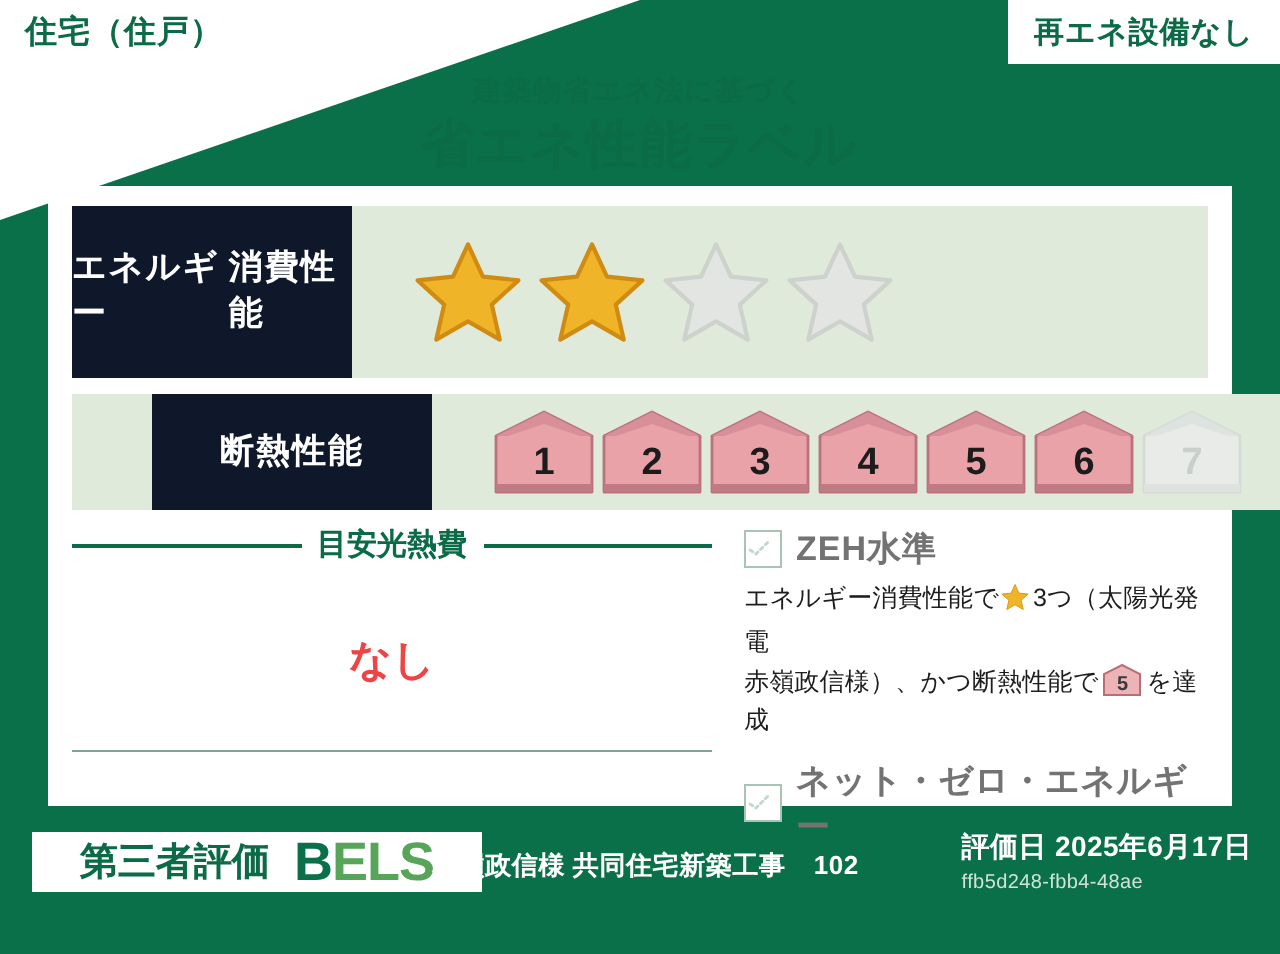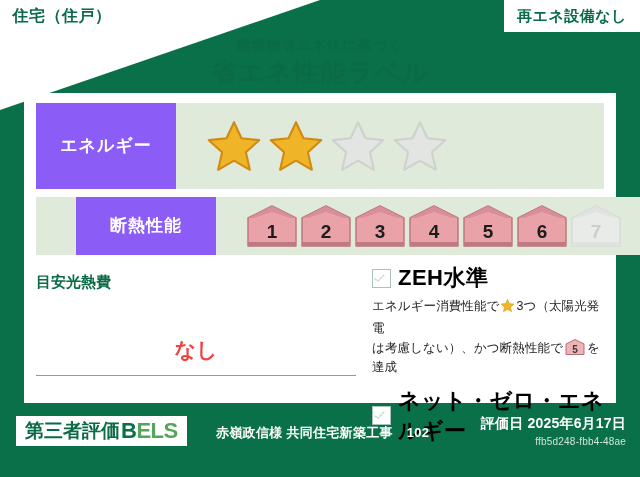--- a/index.html
+++ b/index.html
@@ -110,21 +110,21 @@
     height: 86px;
   }
   .perf-row-insulation {
     top: 104px;
     width: 568px;
     height: 58px;
     padding-left: 40px;
   }
   .perf-key {
     width: 140px;
-    background: #8b5cf6;
+    background: #0f172a;
     color: #ffffff;
     font-weight: bold;
     font-size: 17px;
     display: flex;
     align-items: center;
     justify-content: center;
     line-height: 1.35;
     letter-spacing: 1px;
     flex: 0 0 140px;
   }
@@ -181,27 +181,26 @@
     height: 140px;
   }
   .cost-col {
     position: absolute;
     left: 12px;
     top: 0;
     width: 320px;
   }
   .cost-head {
     display: flex;
-    align-items: flex-start;
+    align-items: center;
     gap: 8px;
     color: #0a6b46;
     font-weight: bold;
     font-size: 15px;
     white-space: nowrap;
-    flex-direction: column;
   }
   .cost-head .rule {
     flex: 1 1 auto;
     height: 2px;
     background: #0a6b46;
   }
   .cost-value {
     text-align: center;
     color: #ef4444;
     font-weight: bold;
@@ -223,23 +222,23 @@
     top: 0px;
     width: 236px;
   }
   .zeh-line {
     display: flex;
     align-items: center;
     gap: 7px;
     margin-bottom: 4px;
   }
   .zeh-line .zeh-text {
-    color: #000000;
-    font-weight: bold;
-    font-size: 22px;
+    color: #737373;
+    font-weight: bold;
+    font-size: 17px;
     letter-spacing: 0.5px;
   }
   .checkbox {
     width: 17px;
     height: 17px;
     border: 1px solid #a9c4b7;
     background: #ffffff;
     flex: 0 0 17px;
     position: relative;
   }
@@ -284,52 +283,52 @@
     z-index: 5;
   }
   .bels-chip {
     position: absolute;
     left: 16px;
     top: 13px;
     height: 30px;
     background: #ffffff;
     display: flex;
     align-items: center;
-    padding: 0 9px;
-    gap: 1px;
+    padding: 0 24px;
+    gap: 12px;
   }
   .bels-jp {
     color: #0a6b46;
     font-weight: bold;
     font-size: 19px;
     letter-spacing: 0px;
   }
   .bels-en {
     color: #0a7049;
     font-weight: bold;
-    font-size: 22px;
+    font-size: 27px;
     letter-spacing: -0.5px;
   }
   .bels-en .lt { color: #57a558; }
   .owner-text {
     position: absolute;
     left: 216px;
     top: 21px;
     color: #ffffff;
     font-size: 13px;
     font-weight: bold;
     letter-spacing: 0.3px;
     white-space: nowrap;
   }
   .owner-unit { margin-left: 14px; font-weight: bold; }
   .date-block {
     position: absolute;
     right: 14px;
     top: 12px;
-    text-align: right;
+    text-align: left;
     color: #ffffff;
     margin-left: 32px;
   }
   .date-line {
     font-size: 14px;
     font-weight: bold;
     letter-spacing: 0.2px;
   }
   .id-line {
     font-size: 10px;
@@ -356,20 +355,21 @@
   <div class="heading-block">
     <div class="heading-small">建築物省エネ法に基づく</div>
     <div class="heading-large">省エネ性能ラベル</div>
   </div>
 
   <div class="card">
 
     <div class="perf-row perf-row-energy">
       <div class="perf-key">
         <span>エネルギー</span>
+        <span>消費性能</span>
       </div>
       <div class="perf-val">
         <div class="stars" id="stars-container">
             <span class="star"><svg viewBox="0 0 24 24" width="56" height="56">
                 <polygon points="12,1.8 15.2,8.7 22.8,9.5 17.1,14.7 18.8,22.2 12,18.3 5.2,22.2 6.9,14.7 1.2,9.5 8.8,8.7" fill="#f0b429" stroke="#d08b12" stroke-width="0.9" stroke-linejoin="round"></polygon>
               </svg></span>
             <span class="star"><svg viewBox="0 0 24 24" width="56" height="56">
                 <polygon points="12,1.8 15.2,8.7 22.8,9.5 17.1,14.7 18.8,22.2 12,18.3 5.2,22.2 6.9,14.7 1.2,9.5 8.8,8.7" fill="#f0b429" stroke="#d08b12" stroke-width="0.9" stroke-linejoin="round"></polygon>
               </svg></span>
             <span class="star"><svg viewBox="0 0 24 24" width="56" height="56">
@@ -470,21 +470,21 @@
           </span>
           <span class="zeh-text">ZEH水準</span>
         </div>
 
         <div class="zeh-desc">
           <span>エネルギー消費性能で</span><span class="inline-star">
             <svg width="15" height="15" viewBox="0 0 24 24" aria-hidden="true">
               <polygon points="12,2 15.1,8.9 22.5,9.6 16.9,14.6 18.6,22 12,18.2 5.4,22 7.1,14.6 1.5,9.6 8.9,8.9" fill="#f0b429" stroke="#d99b14" stroke-width="0.8" stroke-linejoin="round"></polygon>
             </svg>
           </span><span>3つ（太陽光発電</span><br>
-          <span>は考慮しない）、かつ断熱性能で</span><span class="inline-house">
+          <span>赤嶺政信様）、かつ断熱性能で</span><span class="inline-house">
             <svg width="20" height="16" viewBox="0 0 20 16" aria-hidden="true">
               <polygon points="10,0.5 19,5 19,15.5 1,15.5 1,5" fill="#edb4b8" stroke="#b96e76" stroke-width="1"></polygon>
             </svg>
             <span class="inline-house-num">5</span>
           </span><span>を達成</span>
         </div>
 
         <div class="zeh-line">
           <span class="checkbox">
             <svg width="15" height="15" viewBox="0 0 15 15" aria-hidden="true">

